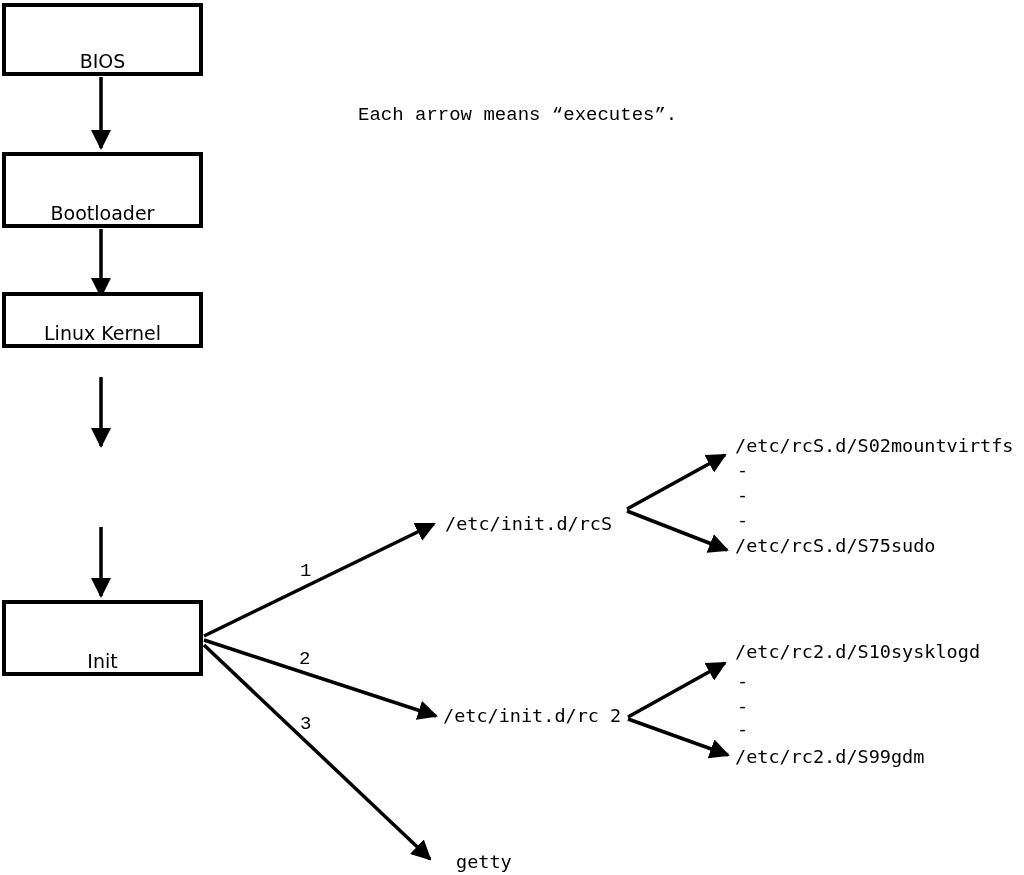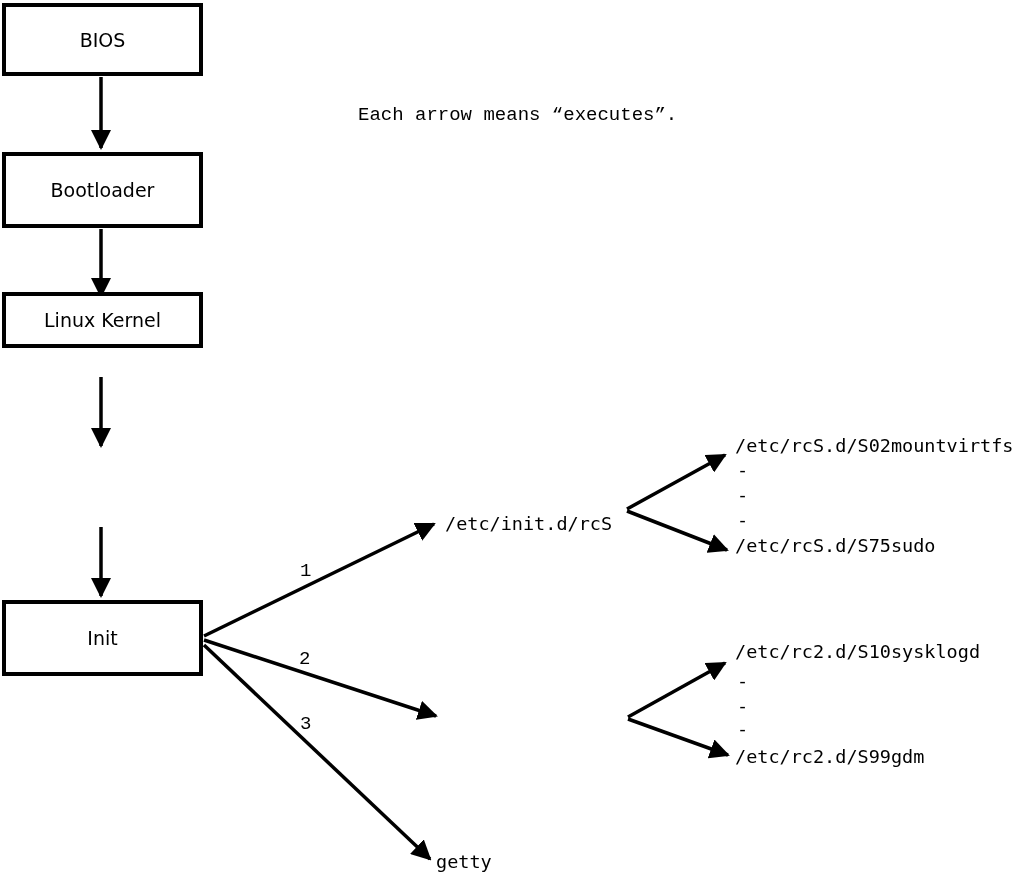--- a/index.html
+++ b/index.html
@@ -19,21 +19,21 @@
     pointer-events: none;
   }
   .box {
     position: absolute;
     left: 2px;
     width: 201px;
     box-sizing: border-box;
     border: 4px solid #000000;
     background: #ffffff;
     display: flex;
-    align-items: center;
+    align-items: flex-end;
     justify-content: center;
     font-size: 19px;
     font-family: "DejaVu Sans", sans-serif;
   }
   .sans {
     position: absolute;
     font-family: Liberation Mono, monospace;
     font-size: 19px;
     line-height: 24px;
     white-space: pre;
@@ -89,21 +89,22 @@
     <span>Init</span>
   </div>
 
   <div class="sans" style="left:358px;top:103px">Each arrow means “executes”.</div>
 
   <div class="sans" style="left:300px;top:559px">1</div>
   <div class="sans" style="left:299px;top:647px">2</div>
   <div class="sans" style="left:300px;top:712px">3</div>
 
   <div class="mono" style="left:445px;top:512px">/etc/init.d/rcS</div>
-  <div class="mono" style="left:436px;top:850px">getty</div>
+  <div class="mono" style="left:443px;top:704px">/etc/init.d/rc 2</div>
+  <div class="mono" style="left:456px;top:850px">getty</div>
 
   <div class="mono" style="left:735px;top:434px">/etc/rcS.d/S02mountvirtfs</div>
   <div class="mono" style="left:737px;top:458px">-</div>
   <div class="mono" style="left:737px;top:483px">-</div>
   <div class="mono" style="left:737px;top:508px">-</div>
   <div class="mono" style="left:735px;top:534px">/etc/rcS.d/S75sudo</div>
 
   <div class="mono" style="left:735px;top:640px">/etc/rc2.d/S10sysklogd</div>
   <div class="mono" style="left:737px;top:669px">-</div>
   <div class="mono" style="left:737px;top:694px">-</div>

